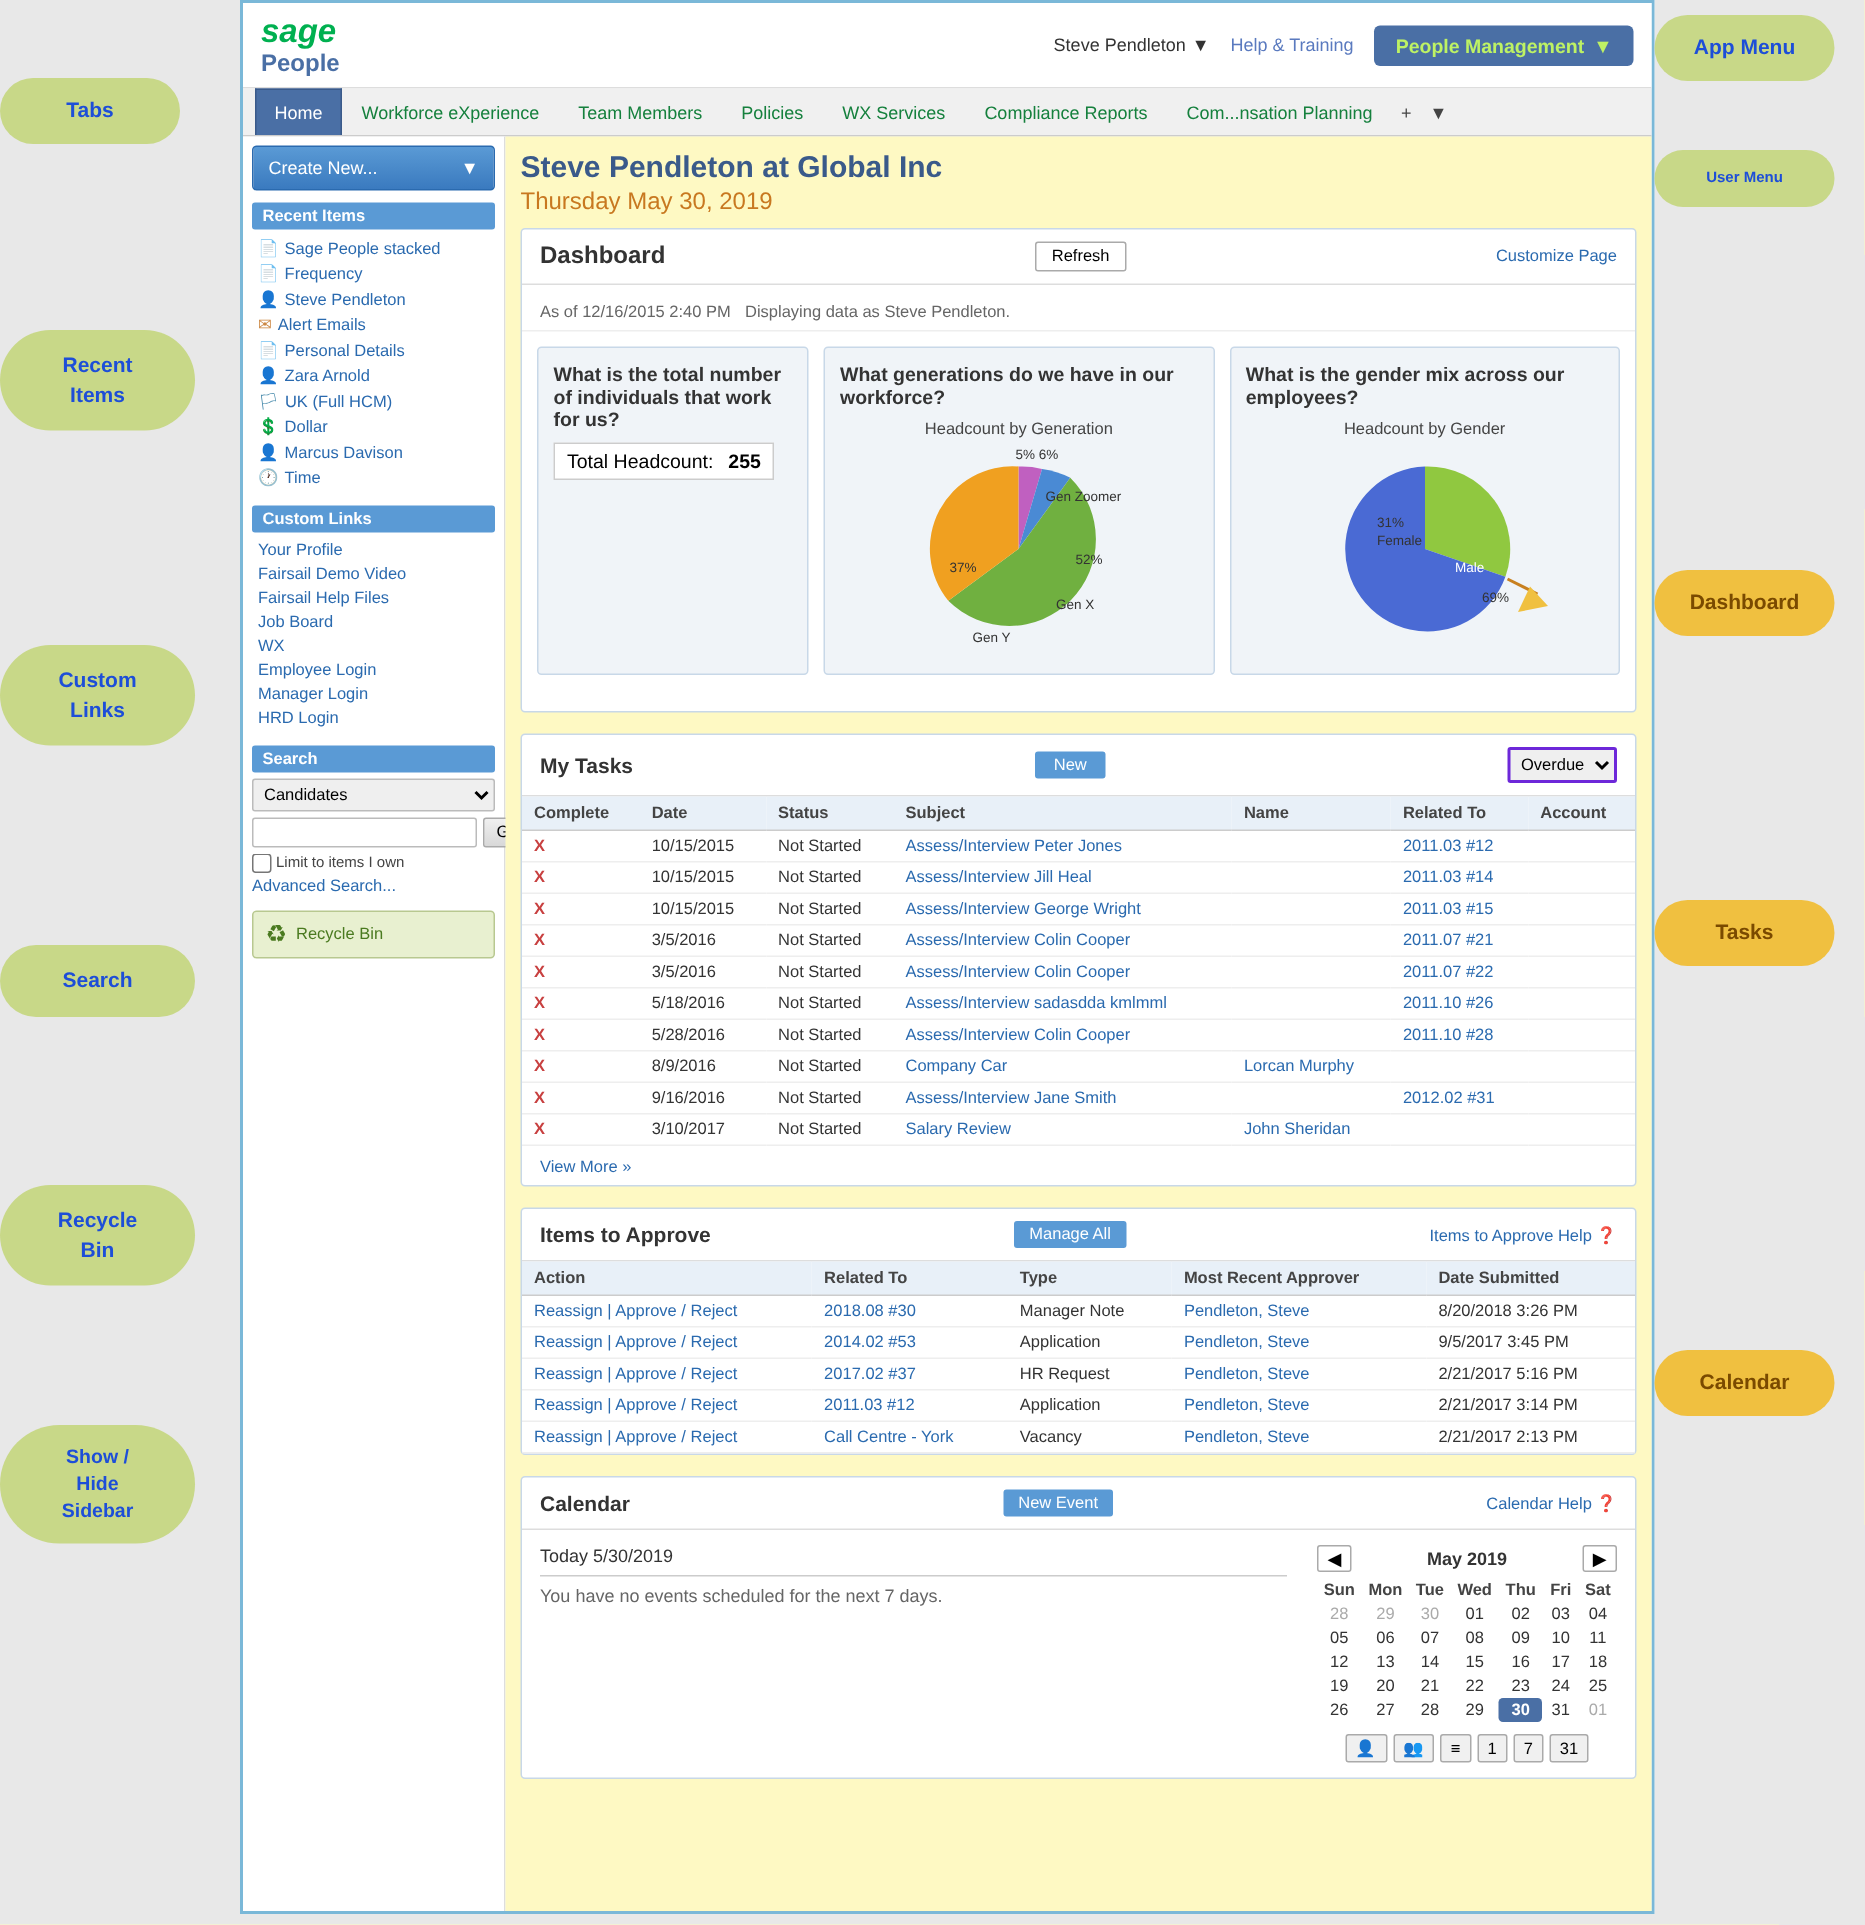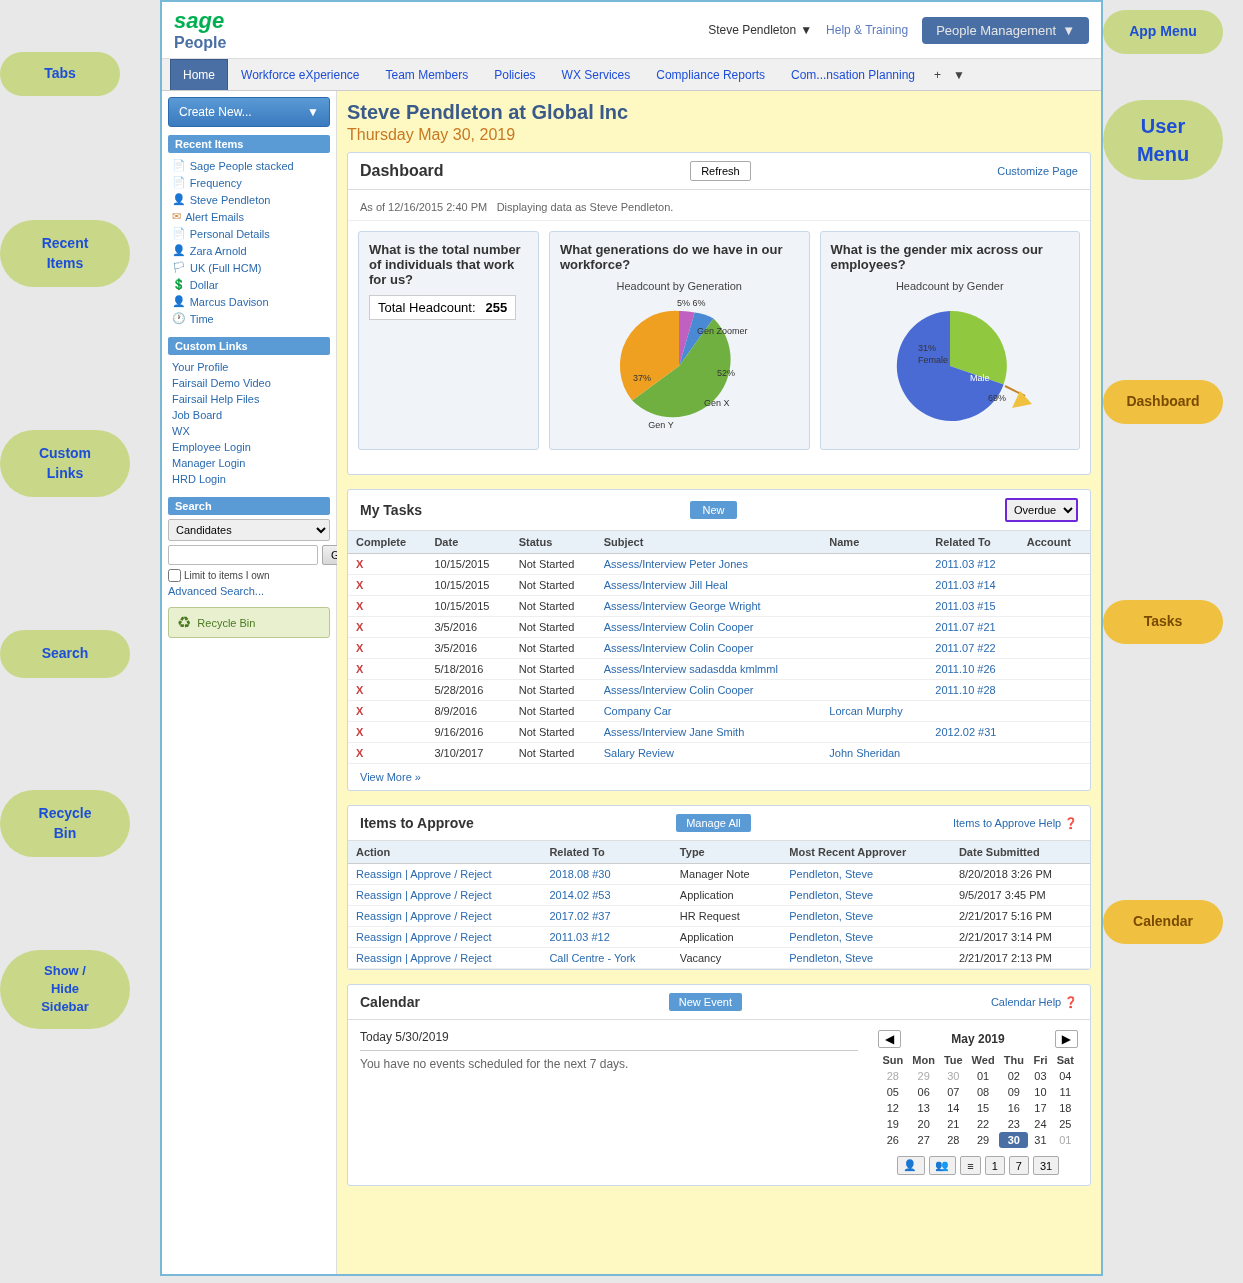--- a/index.html
+++ b/index.html
@@ -6,25 +6,25 @@
     body { font-family: Arial, sans-serif; font-size: 12px; background: #e8e8e8; }
 
     
     .top-header { background: #fff; padding: 6px 12px; display: flex; align-items: center; justify-content: space-between; border-bottom: 1px solid #ddd; }
     .logo-area { display: flex; flex-direction: column; }
     .logo-sage { color: #00b050; font-size: 22px; font-weight: bold; font-style: italic; }
     .logo-people { color: #4a6fa5; font-size: 16px; font-weight: bold; }
     .header-right { display: flex; align-items: center; gap: 14px; }
     .user-menu-btn { display: flex; align-items: center; gap: 4px; font-size: 12px; color: #333; cursor: pointer; }
     .help-link { font-size: 12px; color: #5a7abf; cursor: pointer; }
-    .app-menu-btn { background: #4a6fa5; color: #e5e5e5; border: none; padding: 6px 14px; border-radius: 4px; font-size: 13px; cursor: pointer; display: flex; align-items: center; gap: 6px; }
+    .app-menu-btn { background: #4a6fa5; color: #bef264; border: none; padding: 6px 14px; border-radius: 4px; font-size: 13px; cursor: pointer; display: flex; align-items: center; gap: 6px; font-weight: bold; }
 
     
     .nav-tabs { background: #f0f0f0; display: flex; align-items: center; border-bottom: 1px solid #ccc; padding: 0 8px; }
-    .nav-tab { padding: 8px 12px; font-size: 12px; color: #1d4ed8; cursor: pointer; border: 1px solid transparent; border-bottom: none; }
+    .nav-tab { padding: 8px 12px; font-size: 12px; color: #15803d; cursor: pointer; border: 1px solid transparent; border-bottom: none; }
     .nav-tab.active { background: #4a6fa5; color: white; border-color: #3a5a8a; }
     .nav-tab-more { padding: 8px 6px; cursor: pointer; color: #444; }
 
     
     .main-layout { display: flex; min-height: calc(100vh - 100px); }
 
     
     .sidebar { width: 175px; background: #fff; border-right: 1px solid #ddd; padding: 6px; flex-shrink: 0; }
     .create-new-btn { background: linear-gradient(to bottom, #5a9ad5, #3a7abf); color: white; width: 100%; padding: 7px 10px; border: 1px solid #2a6aaf; border-radius: 3px; font-size: 12px; cursor: pointer; display: flex; justify-content: space-between; align-items: center; margin-bottom: 8px; }
 
@@ -601,21 +601,21 @@
 
       </div>
     </div>
   </div>
 
   <div class="right-annotations" style="position:relative; min-height:1200px;">
     <div style="position:absolute; top:10px; left:0; width:120px;">
       <div class="ann-bubble" style="font-size:14px; padding:12px 16px;">App Menu</div>
     </div>
     <div style="position:absolute; top:100px; left:0; width:120px;">
-      <div class="ann-bubble" style="font-size:20px; padding:12px 16px;">User Menu</div>
+      <div class="ann-bubble" style="font-size:10px; padding:12px 16px;">User Menu</div>
     </div>
     <div style="position:absolute; top:380px; left:0; width:120px;">
       <div class="ann-bubble ann-gold" style="font-size:14px; padding:12px 16px;">Dashboard</div>
     </div>
     <div style="position:absolute; top:600px; left:0; width:120px;">
       <div class="ann-bubble ann-gold" style="font-size:14px; padding:12px 16px;">Tasks</div>
     </div>
     <div style="position:absolute; top:900px; left:0; width:120px;">
       <div class="ann-bubble ann-gold" style="font-size:14px; padding:12px 16px;">Calendar</div>
     </div>

